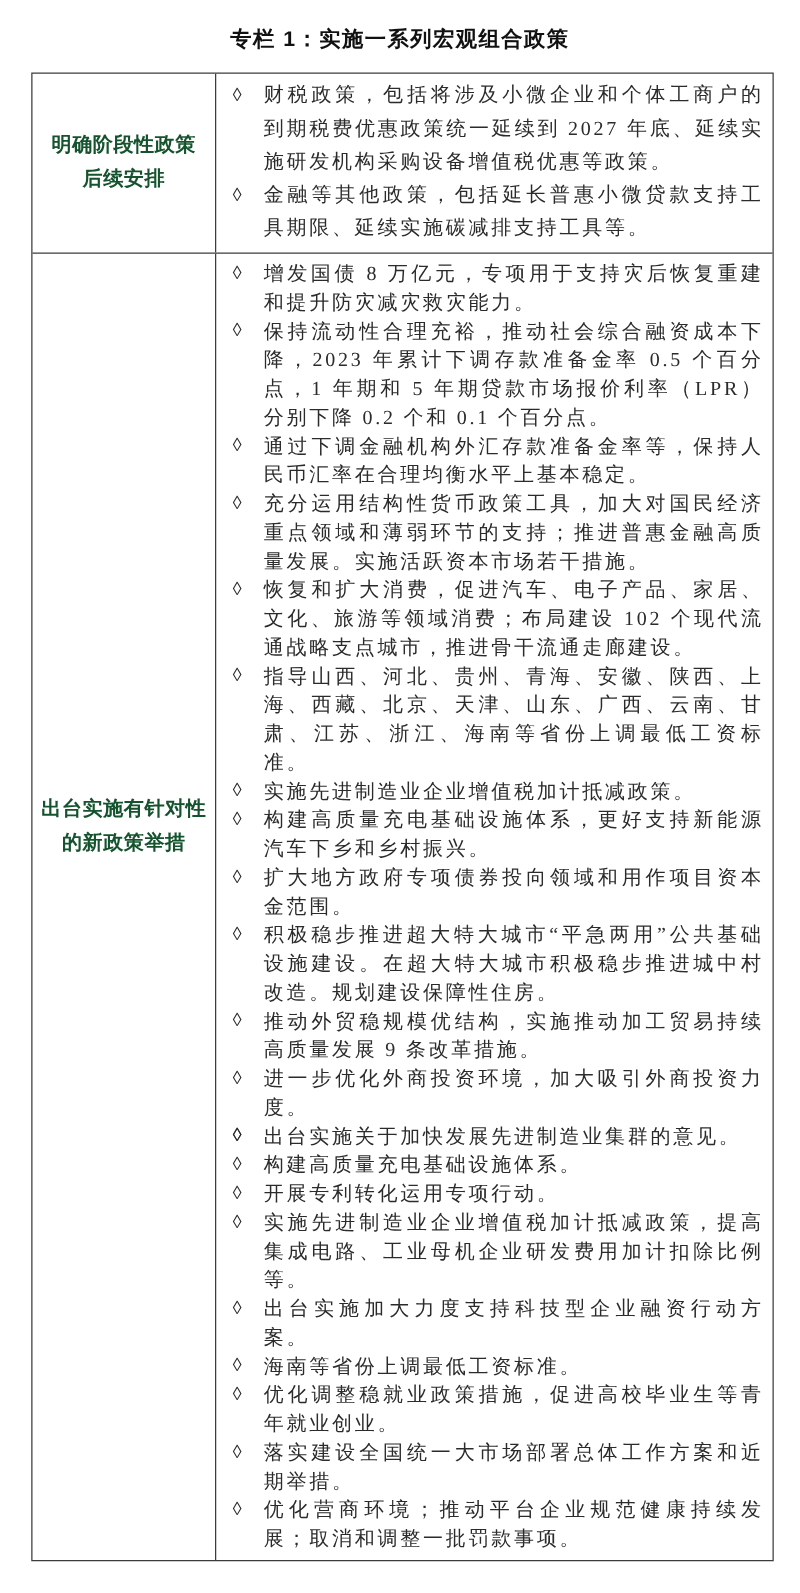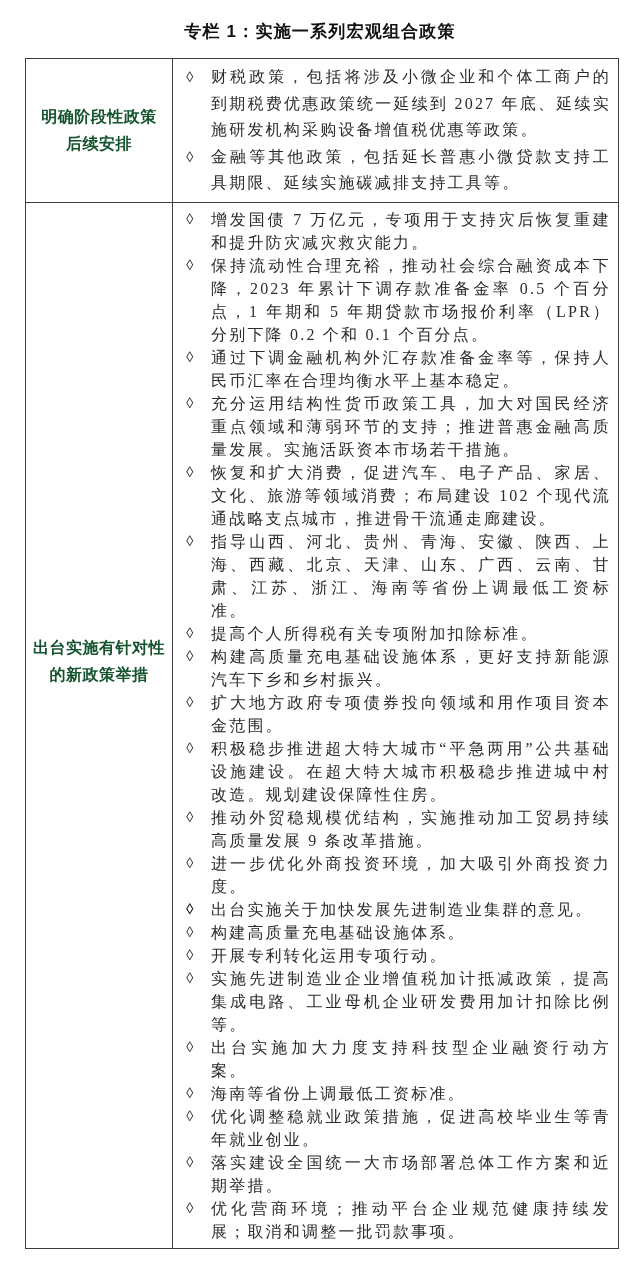--- a/index.html
+++ b/index.html
@@ -121,27 +121,27 @@
     </div>
   </div>
 
   <div class="table-row row-2">
     <div class="label-cell">
       <span class="label-text">出台实施有针对性
 的新政策举措</span>
     </div>
     <div class="content-cell">
       <ul class="policy-list">
-          <li class="policy-item"><span class="diamond-bullet">◊</span><span>增发国债 7 万亿元，专项用于支持灾后恢复重建和提升防灾减灾救灾能力。</span></li>
+          <li class="policy-item"><span class="diamond-bullet">◊</span><span>增发国债 8 万亿元，专项用于支持灾后恢复重建和提升防灾减灾救灾能力。</span></li>
           <li class="policy-item"><span class="diamond-bullet">◊</span><span>保持流动性合理充裕，推动社会综合融资成本下降，2023 年累计下调存款准备金率 0.5 个百分点，1 年期和 5 年期贷款市场报价利率（LPR）分别下降 0.2 个和 0.1 个百分点。</span></li>
           <li class="policy-item"><span class="diamond-bullet">◊</span><span>通过下调金融机构外汇存款准备金率等，保持人民币汇率在合理均衡水平上基本稳定。</span></li>
           <li class="policy-item"><span class="diamond-bullet">◊</span><span>充分运用结构性货币政策工具，加大对国民经济重点领域和薄弱环节的支持；推进普惠金融高质量发展。实施活跃资本市场若干措施。</span></li>
           <li class="policy-item"><span class="diamond-bullet">◊</span><span>恢复和扩大消费，促进汽车、电子产品、家居、文化、旅游等领域消费；布局建设 102 个现代流通战略支点城市，推进骨干流通走廊建设。</span></li>
           <li class="policy-item"><span class="diamond-bullet">◊</span><span>指导山西、河北、贵州、青海、安徽、陕西、上海、西藏、北京、天津、山东、广西、云南、甘肃、江苏、浙江、海南等省份上调最低工资标准。</span></li>
-          <li class="policy-item"><span class="diamond-bullet">◊</span><span>提高个人所得税有关专项附加扣除标准。</span></li>
+          <li class="policy-item"><span class="diamond-bullet">◊</span><span>实施先进制造业企业增值税加计抵减政策。</span></li>
           <li class="policy-item"><span class="diamond-bullet">◊</span><span>构建高质量充电基础设施体系，更好支持新能源汽车下乡和乡村振兴。</span></li>
           <li class="policy-item"><span class="diamond-bullet">◊</span><span>扩大地方政府专项债券投向领域和用作项目资本金范围。</span></li>
           <li class="policy-item"><span class="diamond-bullet">◊</span><span>积极稳步推进超大特大城市“平急两用”公共基础设施建设。在超大特大城市积极稳步推进城中村改造。规划建设保障性住房。</span></li>
           <li class="policy-item"><span class="diamond-bullet">◊</span><span>推动外贸稳规模优结构，实施推动加工贸易持续高质量发展 9 条改革措施。</span></li>
           <li class="policy-item"><span class="diamond-bullet">◊</span><span>进一步优化外商投资环境，加大吸引外商投资力度。</span></li>
           <li class="policy-item"><span class="diamond-bullet">◊</span></li>
           <li class="policy-item"><span class="diamond-bullet">◊</span><span>出台实施关于加快发展先进制造业集群的意见。</span></li>
           <li class="policy-item"><span class="diamond-bullet">◊</span><span>构建高质量充电基础设施体系。</span></li>
           <li class="policy-item"><span class="diamond-bullet">◊</span><span>开展专利转化运用专项行动。</span></li>
           <li class="policy-item"><span class="diamond-bullet">◊</span><span>实施先进制造业企业增值税加计抵减政策，提高集成电路、工业母机企业研发费用加计扣除比例等。</span></li>

